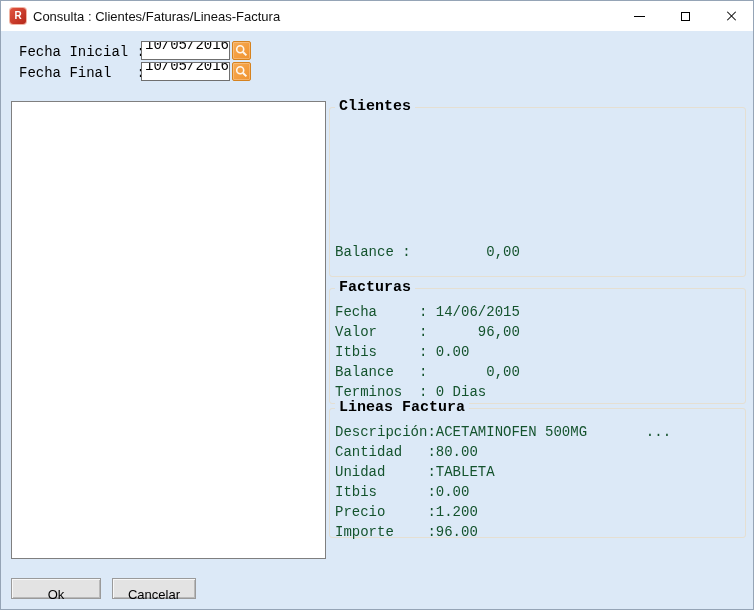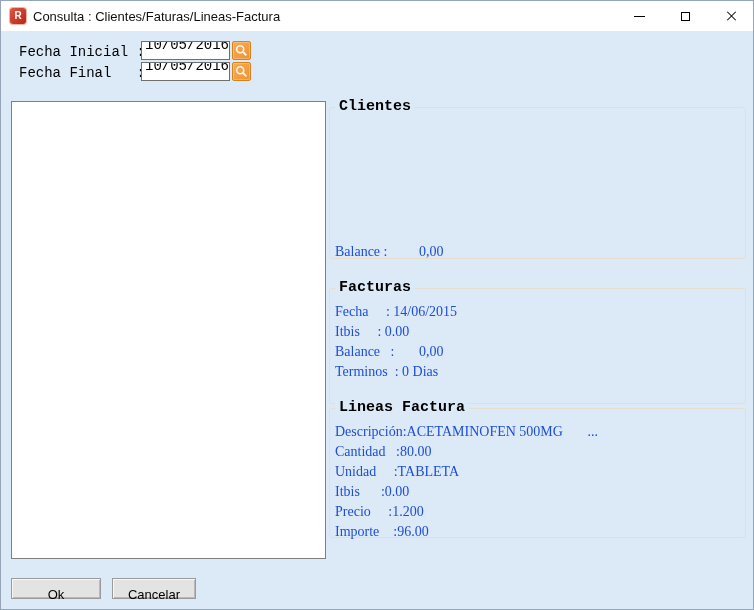--- a/index.html
+++ b/index.html
@@ -52,35 +52,35 @@
   
   .results-listbox{
     position:absolute;left:10px;top:100px;width:315px;height:458px;
     background:#ffffff;border:1px solid #7f7f7f;
   }
   
   .groupbox{
     position:absolute;left:328px;width:417px;
     border:1px solid #e5dfd2;border-radius:3px;
   }
-  .gb-clientes{top:106px;height:152px;}
+  .gb-clientes{top:106px;height:170px;}
   .gb-facturas{top:287px;height:116px;}
   .gb-lineas{top:407px;height:130px;}
   .gb-legend{
     position:absolute;top:-9px;left:5px;background:#dce9f7;padding:0 4px;
     font-size:15px;font-weight:bold;color:#000;white-space:pre;
     font-family:"Liberation Mono","DejaVu Sans Mono",monospace;line-height:16px;
   }
   .gb-rows{position:absolute;left:5px;}
   .gb-clientes .gb-rows{top:134px;}
   .gb-facturas .gb-rows{top:13px;}
   .gb-lineas .gb-rows{top:13px;}
   .gb-row{
-    white-space:pre;font-size:14px;line-height:20px;color:#1d4ed8;
-    font-family:Liberation Serif, serif;
+    white-space:pre;font-size:14px;line-height:20px;color:#14532d;
+    font-family:Liberation Mono, monospace;
   }
   
   .push-btn{
     position:absolute;top:577px;height:21px;background:#e3e3e3;border:1px solid #9a9a9a;
     font-family:"Liberation Sans",sans-serif;font-size:13px;color:#000;
     box-shadow:inset 1px 1px 0 #f7f7f7, inset -1px -1px 0 #b9b9b9;
     cursor:pointer;padding:8px;text-align:center;
   }
   .btn-ok{left:10px;width:90px;}
   .btn-cancel{left:111px;width:84px;}
@@ -128,20 +128,21 @@
     <div class="gb-legend">Clientes</div>
     <div class="gb-rows">
       <div class="gb-row">Balance :         0,00</div>
     </div>
   </div>
 
   <div class="groupbox gb-facturas">
     <div class="gb-legend">Facturas</div>
     <div class="gb-rows">
       <div class="gb-row">Fecha     : 14/06/2015</div>
+      <div class="gb-row">Valor     :      96,00</div>
       <div class="gb-row">Itbis     : 0.00</div>
       <div class="gb-row">Balance   :       0,00</div>
       <div class="gb-row">Terminos  : 0 Dias</div>
     </div>
   </div>
 
   <div class="groupbox gb-lineas">
     <div class="gb-legend">Lineas Factura</div>
     <div class="gb-rows">
       <div class="gb-row">Descripción:ACETAMINOFEN 500MG       ...</div>

